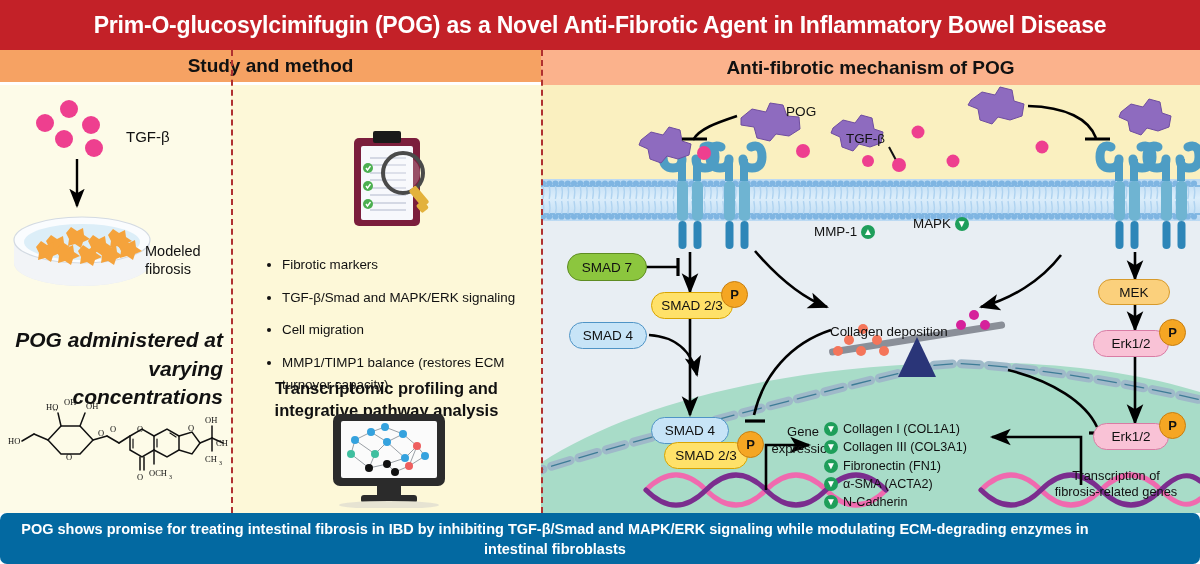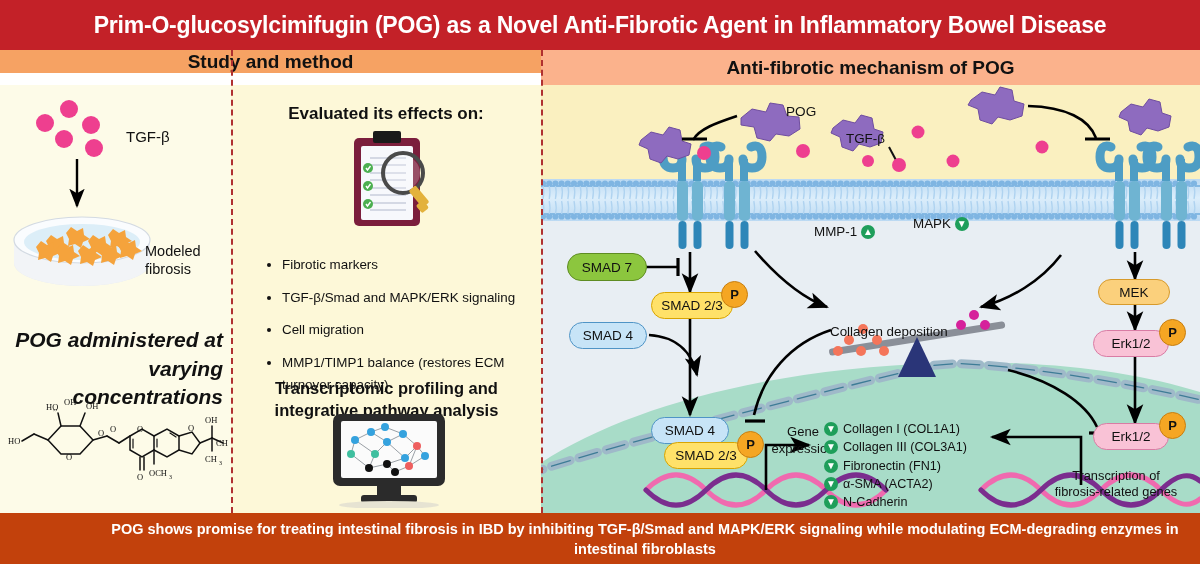--- a/index.html
+++ b/index.html
@@ -4,27 +4,27 @@
 <style>
   html,body{margin:0;padding:0;background:#fff;}
   body{font-family:"Liberation Sans",sans-serif;}
   #abstract{position:relative;width:1200px;height:564px;overflow:hidden;background:#fff;}
 
   
   .title-bar{position:absolute;left:0;top:0;width:1200px;height:50px;background:#C32128;
     display:flex;align-items:center;justify-content:center;}
   .title-bar .t{color:#fff;font-size:23px;font-weight:bold;letter-spacing:-.2px;text-align:center;}
 
-  .bottom-bar{position:absolute;left:0;top:513px;width:1200px;height:51px;background:#c2410c;
-    display:flex;align-items:center;justify-content:flex-end;}
+  .bottom-bar{position:absolute;left:0;top:513px;width:1200px;height:51px;background:#0369a1;
+    display:flex;align-items:center;justify-content:flex-start;border-radius:7px;}
   .bottom-bar .t{color:#fff;font-size:14.5px;font-weight:bold;text-align:center;line-height:1.38;width:1110px;}
 
   
-  .hdr-left{position:absolute;left:0;top:50px;width:541px;height:23px;background:#F6A263;
-    display:flex;align-items:flex-end;justify-content:center;}
+  .hdr-left{position:absolute;left:0;top:50px;width:541px;height:32px;background:#F6A263;
+    display:flex;align-items:center;justify-content:center;}
   .hdr-right{position:absolute;left:541px;top:50px;width:659px;height:35px;background:#FBB28C;
     display:flex;align-items:center;justify-content:center;}
   .hdr-left .t,.hdr-right .t{font-size:19px;font-weight:bold;color:#111;}
 
   
   .panel-left{position:absolute;left:0;top:85px;width:231px;height:428px;background:#FDFBE8;}
   .panel-mid{position:absolute;left:231px;top:85px;width:310px;height:428px;background:#FDF8D8;}
   .panel-right{position:absolute;left:541px;top:85px;width:659px;height:428px;background:#E8EEF3;overflow:hidden;}
 
   .vdash{position:absolute;top:50px;width:0;height:463px;
@@ -952,21 +952,20 @@
       <text x="143" y="80">OCH</text>
       <text x="163" y="83" font-size="6">3</text>
       <text x="199" y="27">OH</text>
       <text x="210" y="50">CH</text>
       <text x="224" y="53" font-size="6">3</text>
       <text x="199" y="66">CH</text>
       <text x="213" y="69" font-size="6">3</text>
     </g>
   </svg>
 
-  <div class="eval-head">Evaluated its effects on:</div>
 
   <svg style="position:absolute;left:340px;top:128px;" width="110" height="110">
     <rect x="14" y="10" width="66" height="88" rx="5" fill="#7B1E3C"></rect>
     <rect x="21" y="18" width="52" height="74" rx="2" fill="#F7F8FC"></rect>
     <rect x="33" y="3" width="28" height="12" rx="2" fill="#1A1A1A"></rect>
     <g stroke="#C9CEDC" stroke-width="1.6">
       <path d="M30,30 L66,30"></path>
         <path d="M30,37 L66,37"></path>
       <path d="M30,45 L66,45"></path>
         <path d="M30,52 L66,52"></path>

